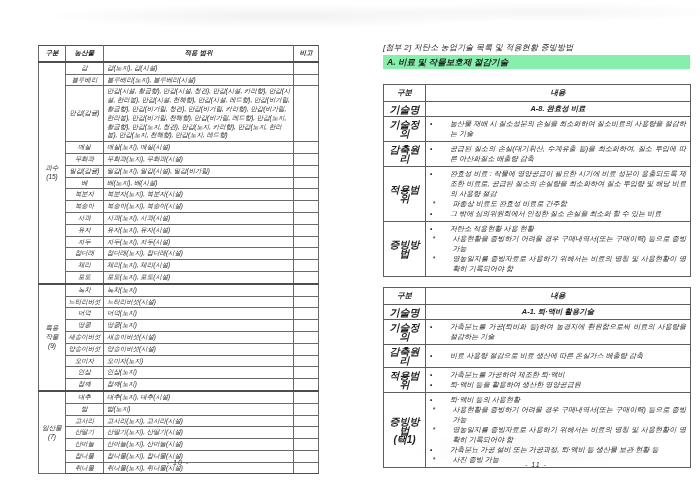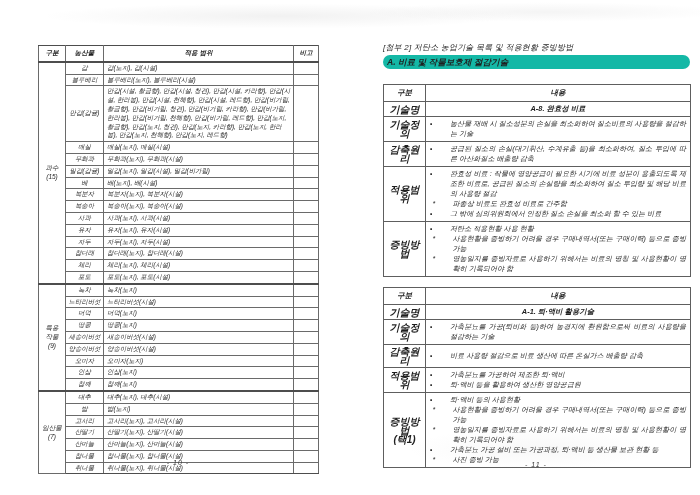--- a/index.html
+++ b/index.html
@@ -26,21 +26,21 @@
   #crops-table tr.first-row th{border-top:1.4px solid #4d4d4d;}
   #crops-table tr:last-child td{border-bottom:1.4px solid #4d4d4d;}
 
   .footer{position:absolute;font-size:7px;color:#3a3a3a;letter-spacing:1px;text-align:center;width:80px;}
   #footer-left{left:138px;top:459px;}
   #footer-right{left:496px;top:461px;}
 
   
   #doc-title{position:absolute;left:383px;top:42px;font-size:8px;letter-spacing:.2px;}
   #section-heading{position:absolute;left:383px;top:55px;width:303px;height:14px;
-    background:#14b8a6;font-size:8.6px;font-weight:bold;line-height:14px;padding-left:4px;border-radius:7px;}
+    background:#86efac;font-size:8.6px;font-weight:bold;line-height:14px;padding-left:4px;}
 
   .tech-table{position:absolute;width:307px;border-collapse:collapse;table-layout:fixed;}
   #tech-table-0{left:383px;top:84px;}
   #tech-table-1{left:383px;top:287px;}
   .tech-table th,.tech-table td{border:1px solid #5e5e5e;vertical-align:middle;}
   .tech-table th{font-size:7.6px;font-weight:bold;text-align:center;padding:3px 2px;}
   .tech-table td.label-cell{font-size:10px;font-weight:bold;text-align:center;padding:2px 1px;line-height:9px;}
   .tech-table td.content-cell{font-size:7.1px;line-height:10px;padding:2px 4px;}
   .title-line{font-weight:bold;text-align:center;font-size:7.4px;}
   .cline{display:flex;}

